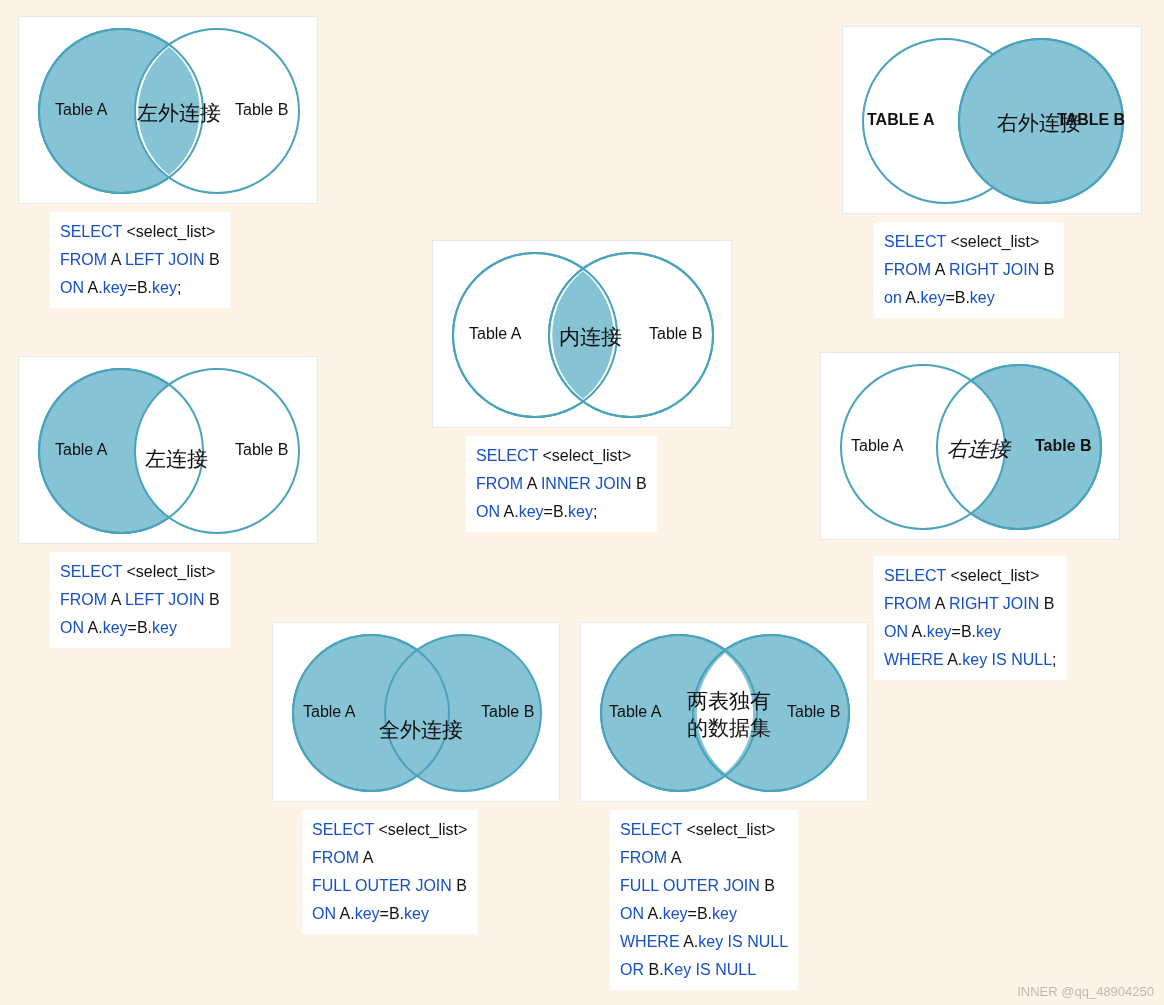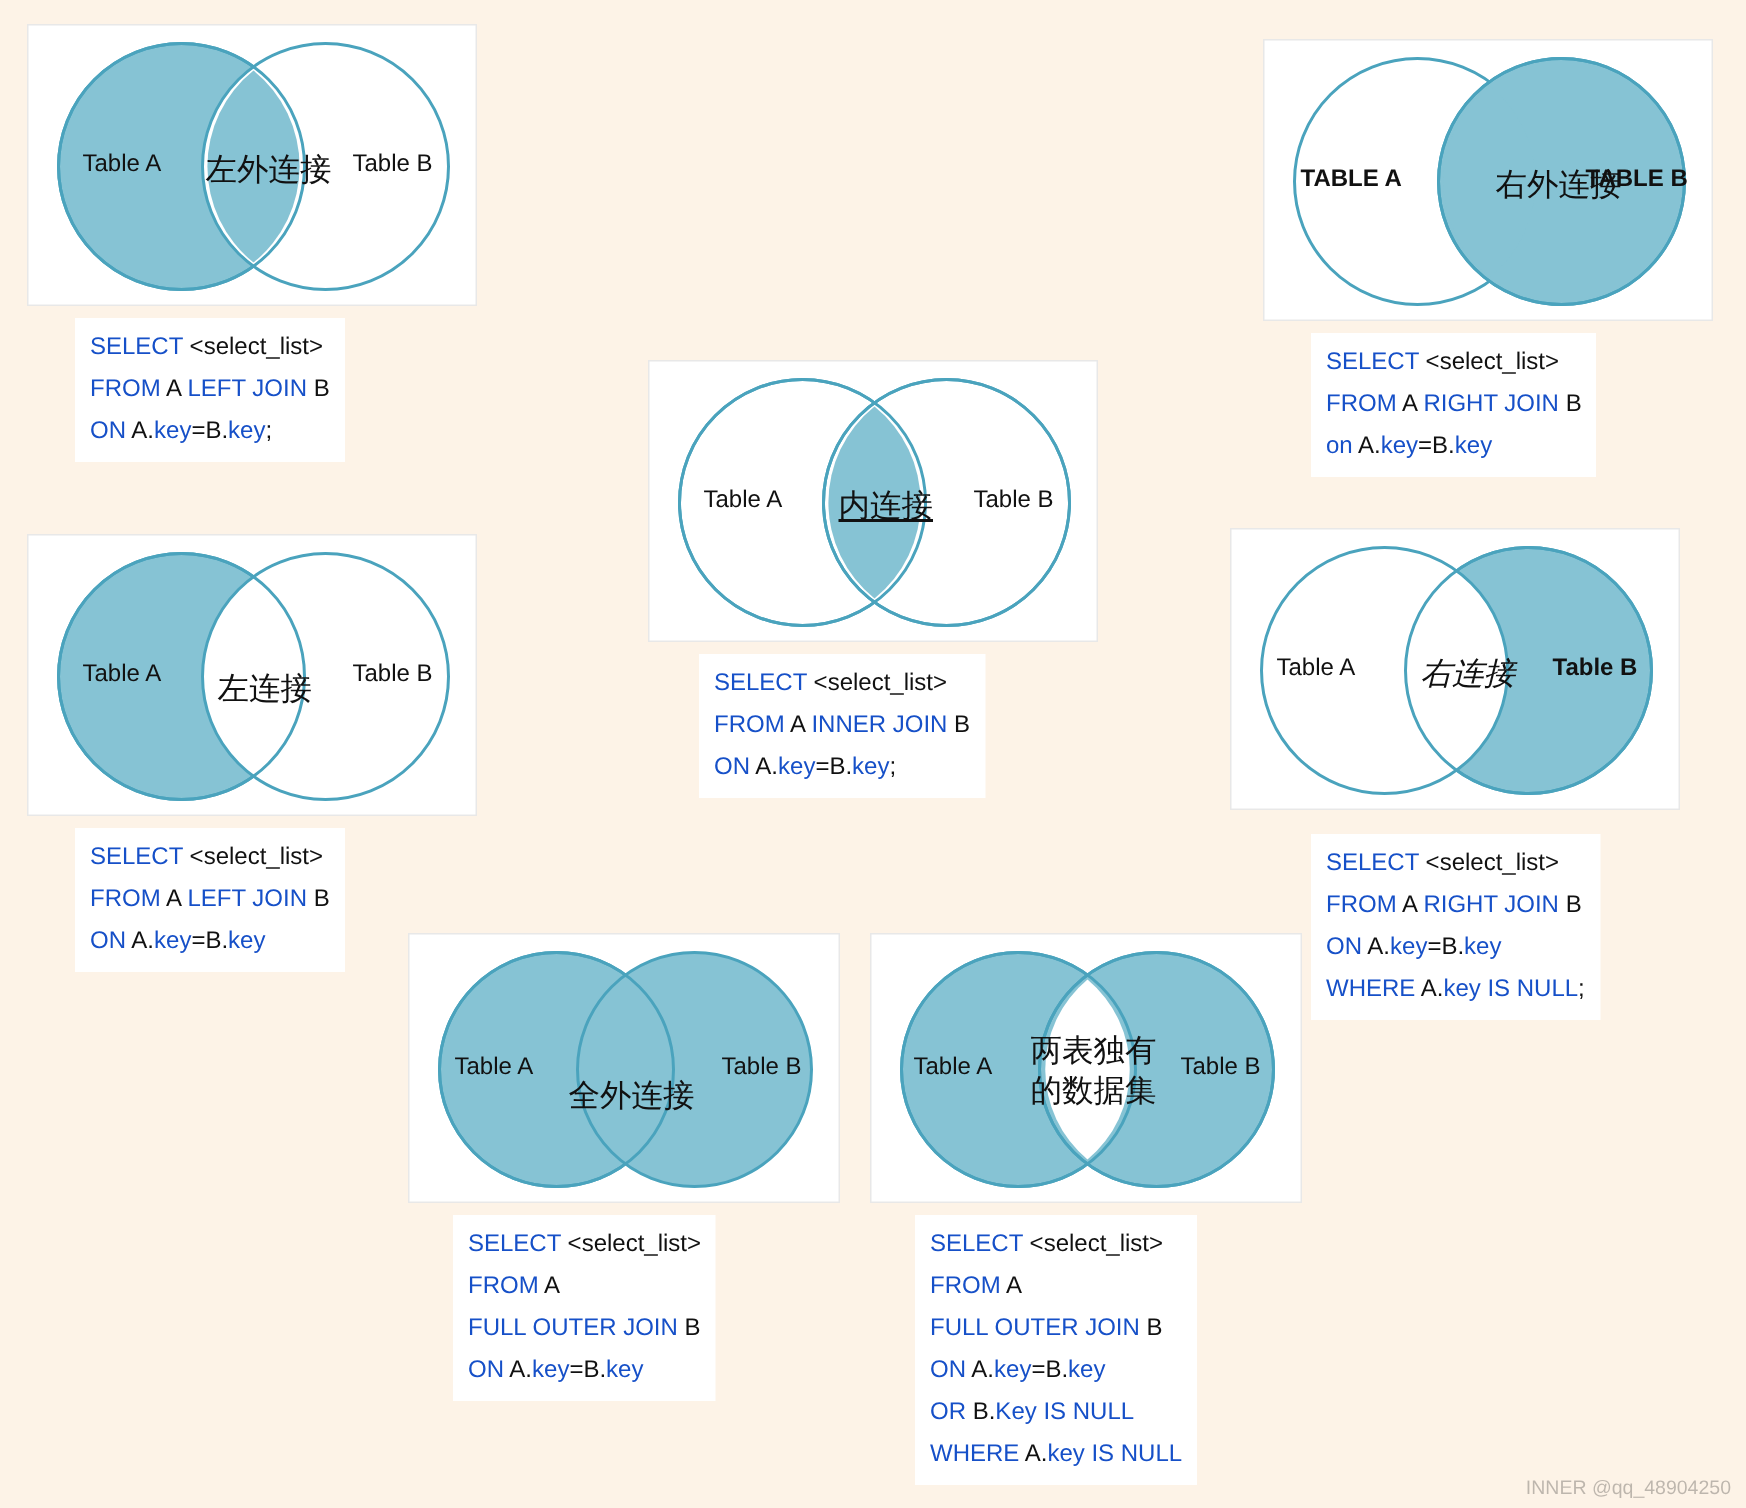--- a/index.html
+++ b/index.html
@@ -89,21 +89,21 @@
 
 <div class="venn" style="left:432px; top:240px; width:300px; height:188px;">
   <svg width="300" height="188" viewBox="0 0 300 188">
     <circle cx="102" cy="94" r="82" fill="#ffffff" stroke="#4aa3bd" stroke-width="2"></circle>
     <circle cx="198" cy="94" r="82" fill="#ffffff" stroke="#4aa3bd" stroke-width="2"></circle>
     <path d="M150 30 A82 82 0 0 1 150 158 A82 82 0 0 1 150 30 Z" fill="#86c3d4"></path>
     <circle cx="102" cy="94" r="82" fill="none" stroke="#4aa3bd" stroke-width="2"></circle>
     <circle cx="198" cy="94" r="82" fill="none" stroke="#4aa3bd" stroke-width="2"></circle>
   </svg>
   <span class="label-a" style="left:36px; top:84px;">Table A</span>
-  <span class="venn-title" style="left:126px; top:82px;text-decoration:underline;">内连接</span>
+  <span class="venn-title" style="left:126px; top:82px;">内连接</span>
   <span class="label-b" style="left:216px; top:84px;">Table B</span>
 </div>
 <div class="sql" style="left:466px; top:436px;">
   <div><span class="kw">SELECT</span> <span class="plain">&lt;select_list&gt;</span></div>
   <div><span class="kw">FROM</span> <span class="plain">A</span> <span class="kw">INNER JOIN</span> <span class="plain">B</span></div>
   <div><span class="kw">ON</span> <span class="plain">A.</span><span class="fld">key</span><span class="plain">=B.</span><span class="fld">key</span><span class="plain">;</span></div>
 </div>
 
 <div class="venn" style="left:18px; top:356px; width:300px; height:188px;">
   <svg width="300" height="188" viewBox="0 0 300 188">
@@ -167,17 +167,17 @@
   <span class="venn-title" style="left:106px; top:64px; line-height:1.3;">
     <span>两表独有</span><br><span>的数据集</span>
   </span>
   <span class="label-b" style="left:206px; top:80px;">Table B</span>
 </div>
 <div class="sql" style="left:610px; top:810px;">
   <div><span class="kw">SELECT</span> <span class="plain">&lt;select_list&gt;</span></div>
   <div><span class="kw">FROM</span> <span class="plain">A</span></div>
   <div><span class="kw">FULL OUTER JOIN</span> <span class="plain">B</span></div>
   <div><span class="kw">ON</span> <span class="plain">A.</span><span class="fld">key</span><span class="plain">=B.</span><span class="fld">key</span></div>
+  <div><span class="kw">WHERE</span> <span class="plain">A.</span><span class="fld">key</span> <span class="kw">IS NULL</span></div>
   <div><span class="kw">OR</span> <span class="plain">B.</span><span class="fld">Key</span> <span class="kw">IS NULL</span></div>
-  <div><span class="kw">WHERE</span> <span class="plain">A.</span><span class="fld">key</span> <span class="kw">IS NULL</span></div>
 </div>
 
 <div class="watermark">INNER @qq_48904250</div>
 
 </body></html>

